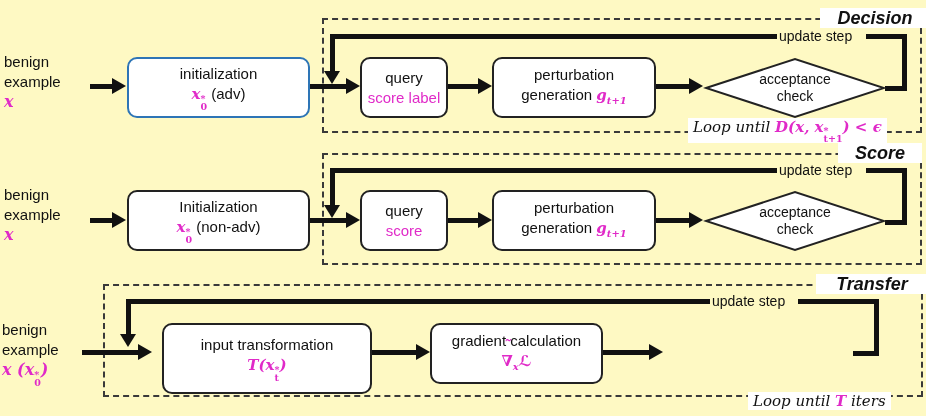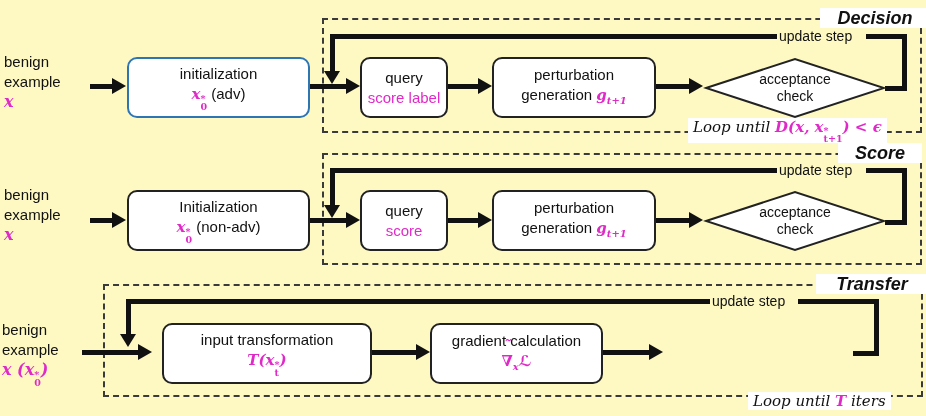--- a/index.html
+++ b/index.html
@@ -174,21 +174,21 @@
   <div class="ah-r" style="left:138px;top:344px;"></div>
 
   <div class="hbar" style="left:126px;top:299px;width:584px;"></div>
   <div class="updstep" style="left:712px;top:292px;">update step</div>
   <div class="hbar" style="left:798px;top:299px;width:81px;"></div>
   <div class="vbar" style="left:874px;top:299px;height:57px;"></div>
   <div class="hbar" style="left:853px;top:351px;width:26px;"></div>
   <div class="vbar" style="left:126px;top:299px;height:36px;"></div>
   <div class="ah-d" style="left:120px;top:334px;"></div>
 
-  <div class="box" style="left:162px;top:323px;width:210px;height:61px;">
+  <div class="box" style="left:162px;top:323px;width:210px;height:71px;">
     <div>input transformation</div>
     <div><span class="math mg">T(x</span><span class="ss mg">
           <span>*</span>
           <span>t</span>
         </span><span class="math mg">)</span></div>
   </div>
 
   <div class="hbar" style="left:372px;top:350px;width:44px;"></div>
   <div class="ah-r" style="left:416px;top:344px;"></div>
 

